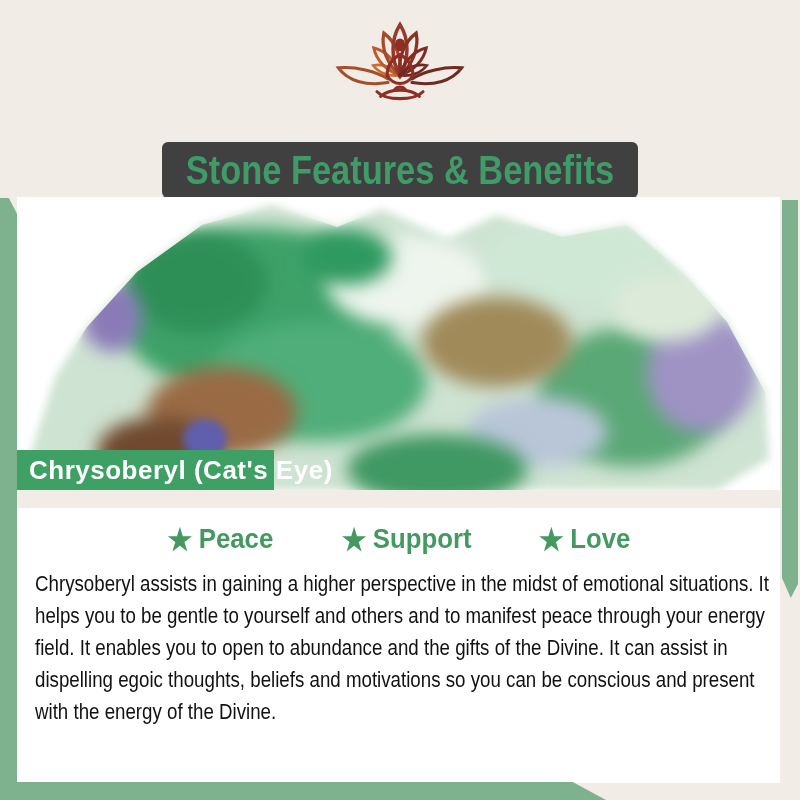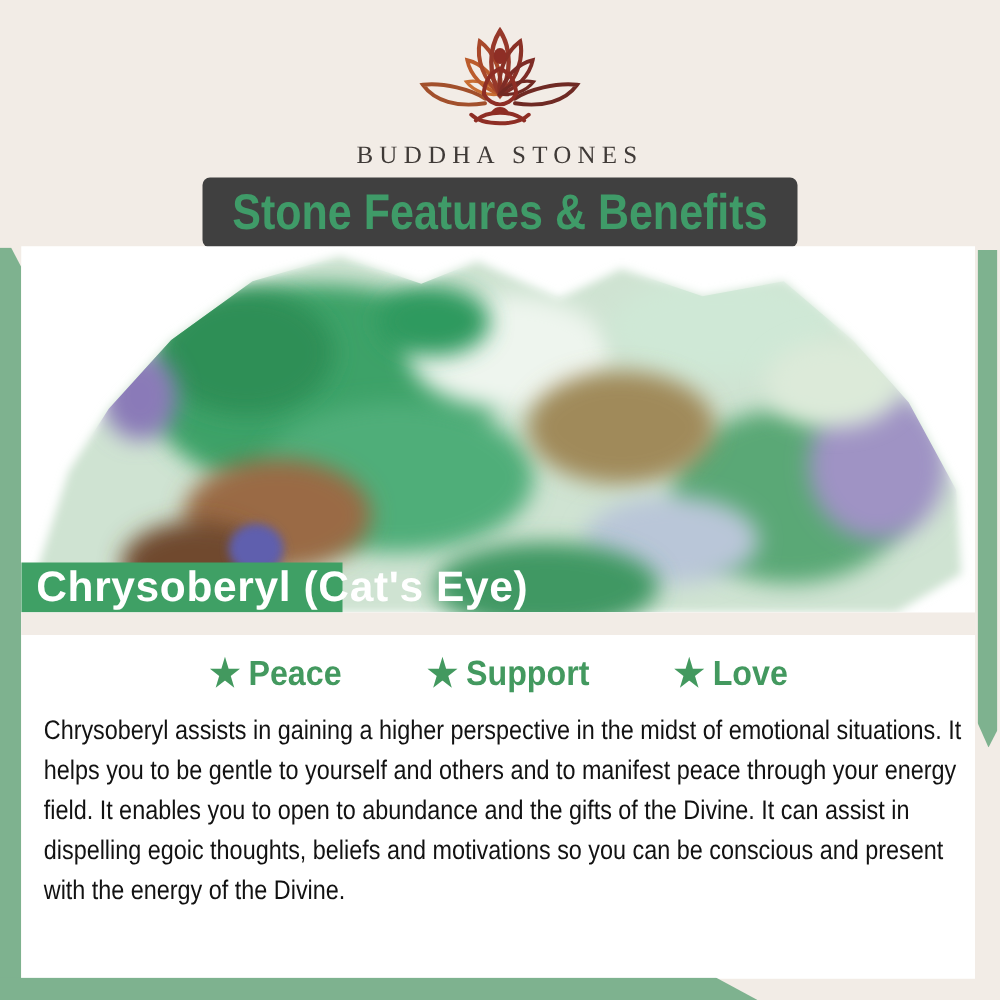--- a/index.html
+++ b/index.html
@@ -23,21 +23,21 @@
   .title-box{position:absolute;left:162px;top:142px;width:476px;height:56px;background:#404040;
     border-radius:6px;display:flex;align-items:center;justify-content:center;}
   .title-text{display:inline-block;transform:scaleX(.86);transform-origin:center;
     font-size:40px;font-weight:bold;color:#3f9b68;white-space:nowrap;}
 
   
   .panel{position:absolute;left:17px;top:197px;width:763px;height:586px;background:#ffffff;}
   .stone-area{position:absolute;left:0;top:0;width:763px;height:293px;overflow:hidden;}
   .stone-area svg{display:block;}
   .stone-label{position:absolute;left:0;top:253px;width:257px;height:40px;background:#3fa065;
-    color:#ffffff;font-size:34px;font-weight:bold;line-height:40px;padding-left:12px;
+    color:#ffffff;font-size:26px;font-weight:bold;line-height:40px;padding-left:12px;
     box-sizing:border-box;letter-spacing:.5px;white-space:nowrap;}
   .divider-strip{position:absolute;left:0;top:293px;width:763px;height:18px;background:#f2ece6;}
 
   .text-area{position:absolute;left:0;top:311px;width:763px;height:275px;}
   .benefits-row{display:flex;justify-content:center;align-items:center;gap:58px;margin-top:10px;height:42px;}
   .benefit{display:flex;align-items:center;transform:scaleX(.92);transform-origin:center;
     color:#43995f;font-weight:bold;font-size:28px;white-space:nowrap;}
   .benefit .star{font-size:30px;margin-right:7px;}
   .desc{margin:8px 0 0 18px;width:852px;transform:scaleX(.87);transform-origin:left top;
     font-size:21.5px;line-height:32px;color:#121212;font-weight:500;}
@@ -70,21 +70,20 @@
           <path d="M85,38 C77,41 71,50 71,60"></path>
           <path d="M85,38 C93,41 99,50 99,60"></path>
           <path d="M71,60 C74,66 80,69 85,69 C90,69 96,66 99,60"></path>
           <path d="M60,78 C70,88 100,88 110,78"></path>
           <path d="M64,83 C74,74 96,74 106,83"></path>
           <path d="M79,76 C82,72 88,72 91,76"></path>
         </g>
       </g>
     </svg>
   </div>
-  <div class="brand">BUDDHA STONES</div>
 
   <div class="title-box">
     <span class="title-text">Stone Features &amp; Benefits</span>
   </div>
 
   <div class="panel">
 
     <div class="stone-area">
       <svg width="763" height="293" viewBox="0 0 763 293" preserveAspectRatio="none">
         <defs>

